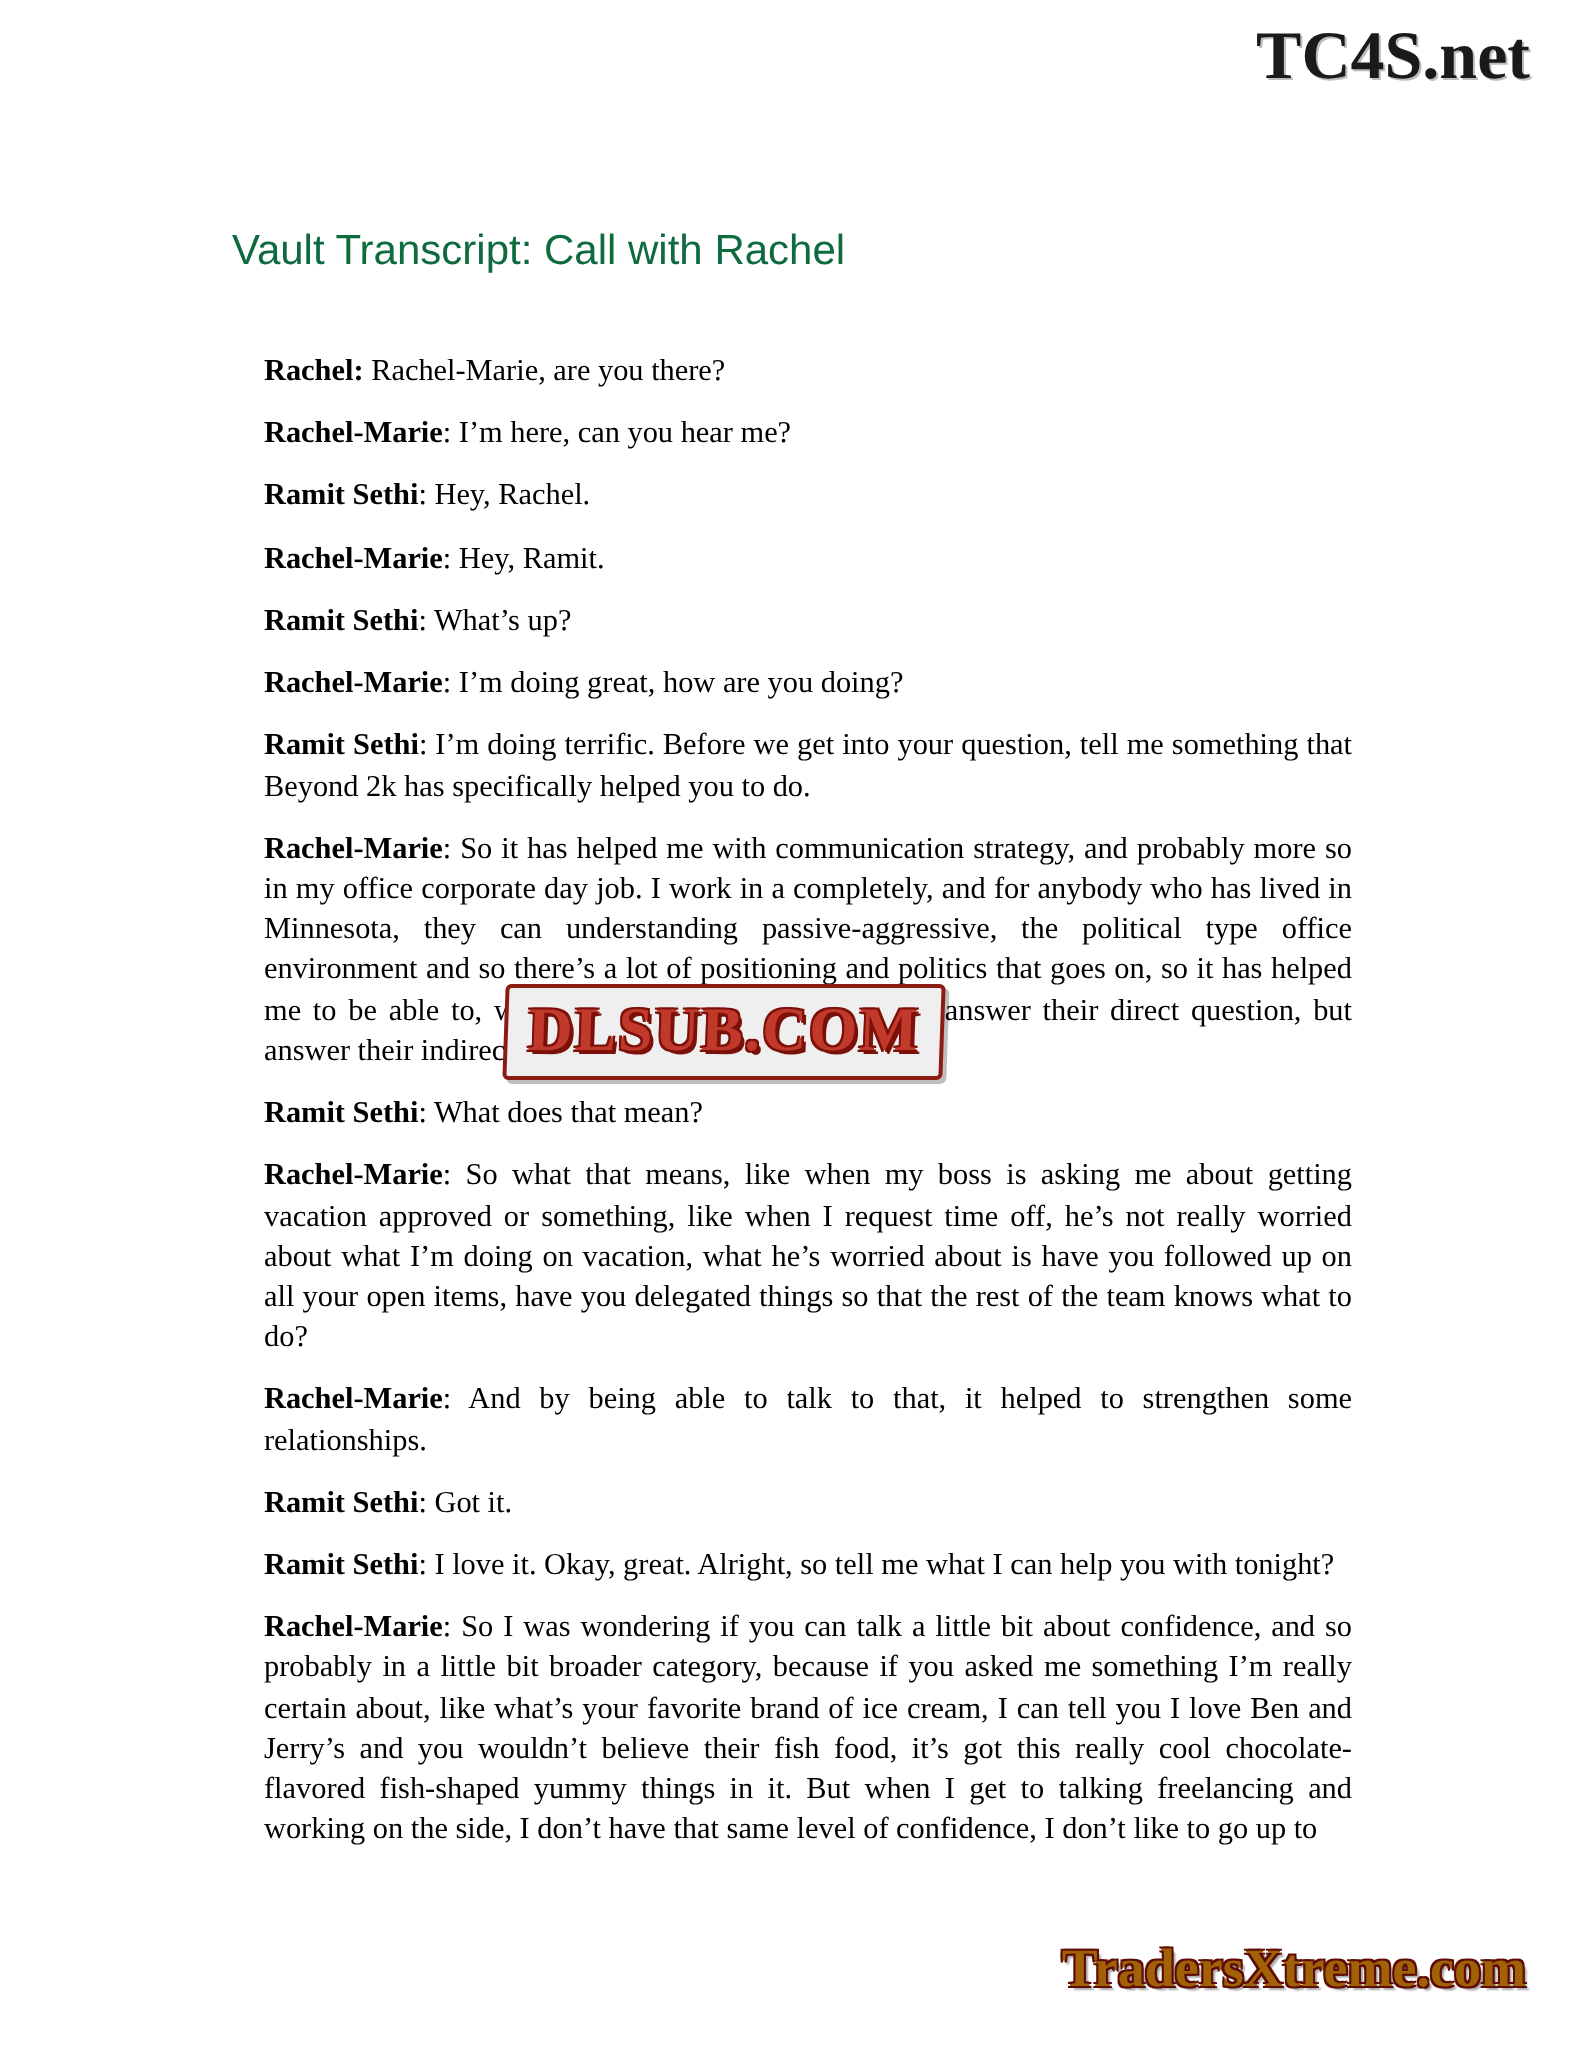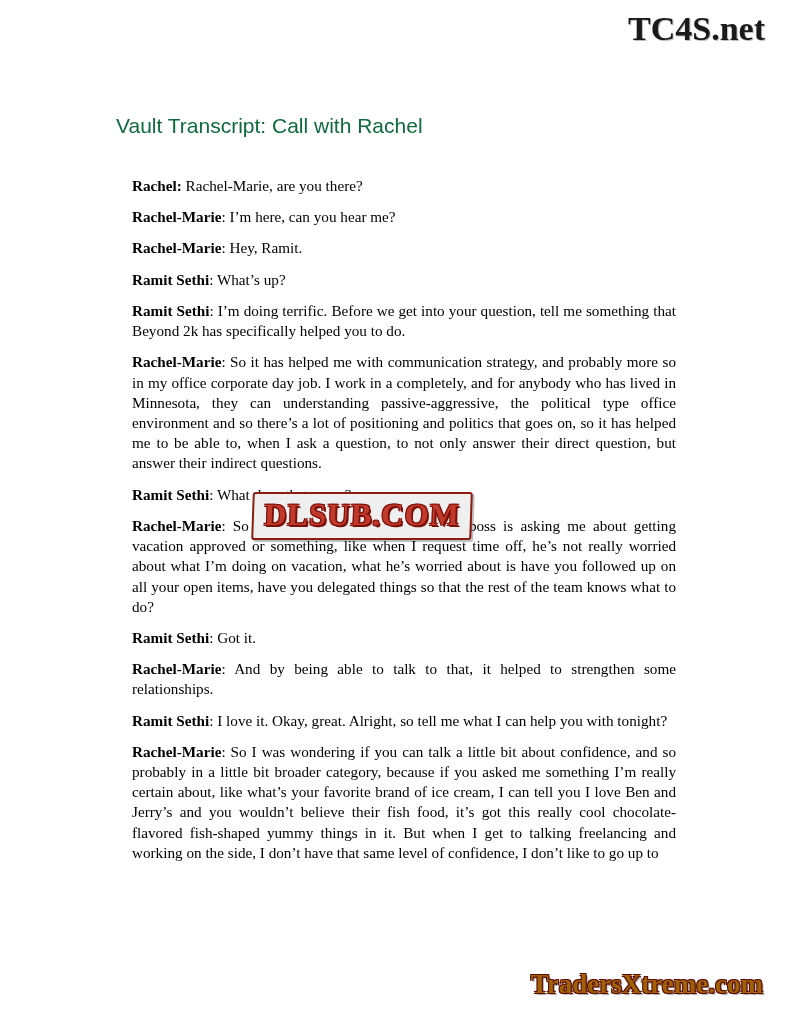--- a/index.html
+++ b/index.html
@@ -110,28 +110,30 @@
 
 <div class="page">
 
   <div class="brand-top">TC4S.net</div>
 
   <h1 class="doc-title">Vault Transcript: Call with Rachel</h1>
 
   <div class="transcript">
     <p class="para"><span class="spk">Rachel:</span><span> Rachel-Marie, are you there?</span></p>
     <p class="para"><span class="spk">Rachel-Marie</span><span>: I’m here, can you hear me?</span></p>
+    <p class="para"><span class="spk">Ramit Sethi</span><span>: Hey, Rachel.</span></p>
     <p class="para"><span class="spk">Rachel-Marie</span><span>: Hey, Ramit.</span></p>
     <p class="para"><span class="spk">Ramit Sethi</span><span>: What’s up?</span></p>
+    <p class="para"><span class="spk">Rachel-Marie</span><span>: I’m doing great, how are you doing?</span></p>
     <p class="para"><span class="spk">Ramit Sethi</span><span>: I’m doing terrific. Before we get into your question, tell me something that Beyond 2k has specifically helped you to do.</span></p>
     <p class="para"><span class="spk">Rachel-Marie</span><span>: So it has helped me with communication strategy, and probably more so in my office corporate day job. I work in a completely, and for anybody who has lived in Minnesota, they can understanding passive-aggressive, the political type office environment and so there’s a lot of positioning and politics that goes on, so it has helped me to be able to, when I ask a question, to not only answer their direct question, but answer their indirect questions.</span></p>
     <p class="para"><span class="spk">Ramit Sethi</span><span>: What does that mean?</span></p>
     <p class="para"><span class="spk">Rachel-Marie</span><span>: So what that means, like when my boss is asking me about getting vacation approved or something, like when I request time off, he’s not really worried about what I’m doing on vacation, what he’s worried about is have you followed up on all your open items, have you delegated things so that the rest of the team knows what to do?</span></p>
+    <p class="para"><span class="spk">Rachel-Marie</span><span>: And by being able to talk to that, it helped to strengthen some relationships.</span></p>
     <p class="para"><span class="spk">Ramit Sethi</span><span>: Got it.</span></p>
-    <p class="para"><span class="spk">Rachel-Marie</span><span>: And by being able to talk to that, it helped to strengthen some relationships.</span></p>
     <p class="para"><span class="spk">Ramit Sethi</span><span>: I love it. Okay, great. Alright, so tell me what I can help you with tonight?</span></p>
     <p class="para"><span class="spk">Rachel-Marie</span><span>: So I was wondering if you can talk a little bit about confidence, and so probably in a little bit broader category, because if you asked me something I’m really certain about, like what’s your favorite brand of ice cream, I can tell you I love Ben and Jerry’s and you wouldn’t believe their fish food, it’s got this really cool chocolate-flavored fish-shaped yummy things in it. But when I get to talking freelancing and working on the side, I don’t have that same level of confidence, I don’t like to go up to</span></p>
   </div>
 
   <div class="watermark">DLSUB.COM</div>
 
   <div class="brand-bottom">TradersXtreme.com</div>
 
 </div>
 

